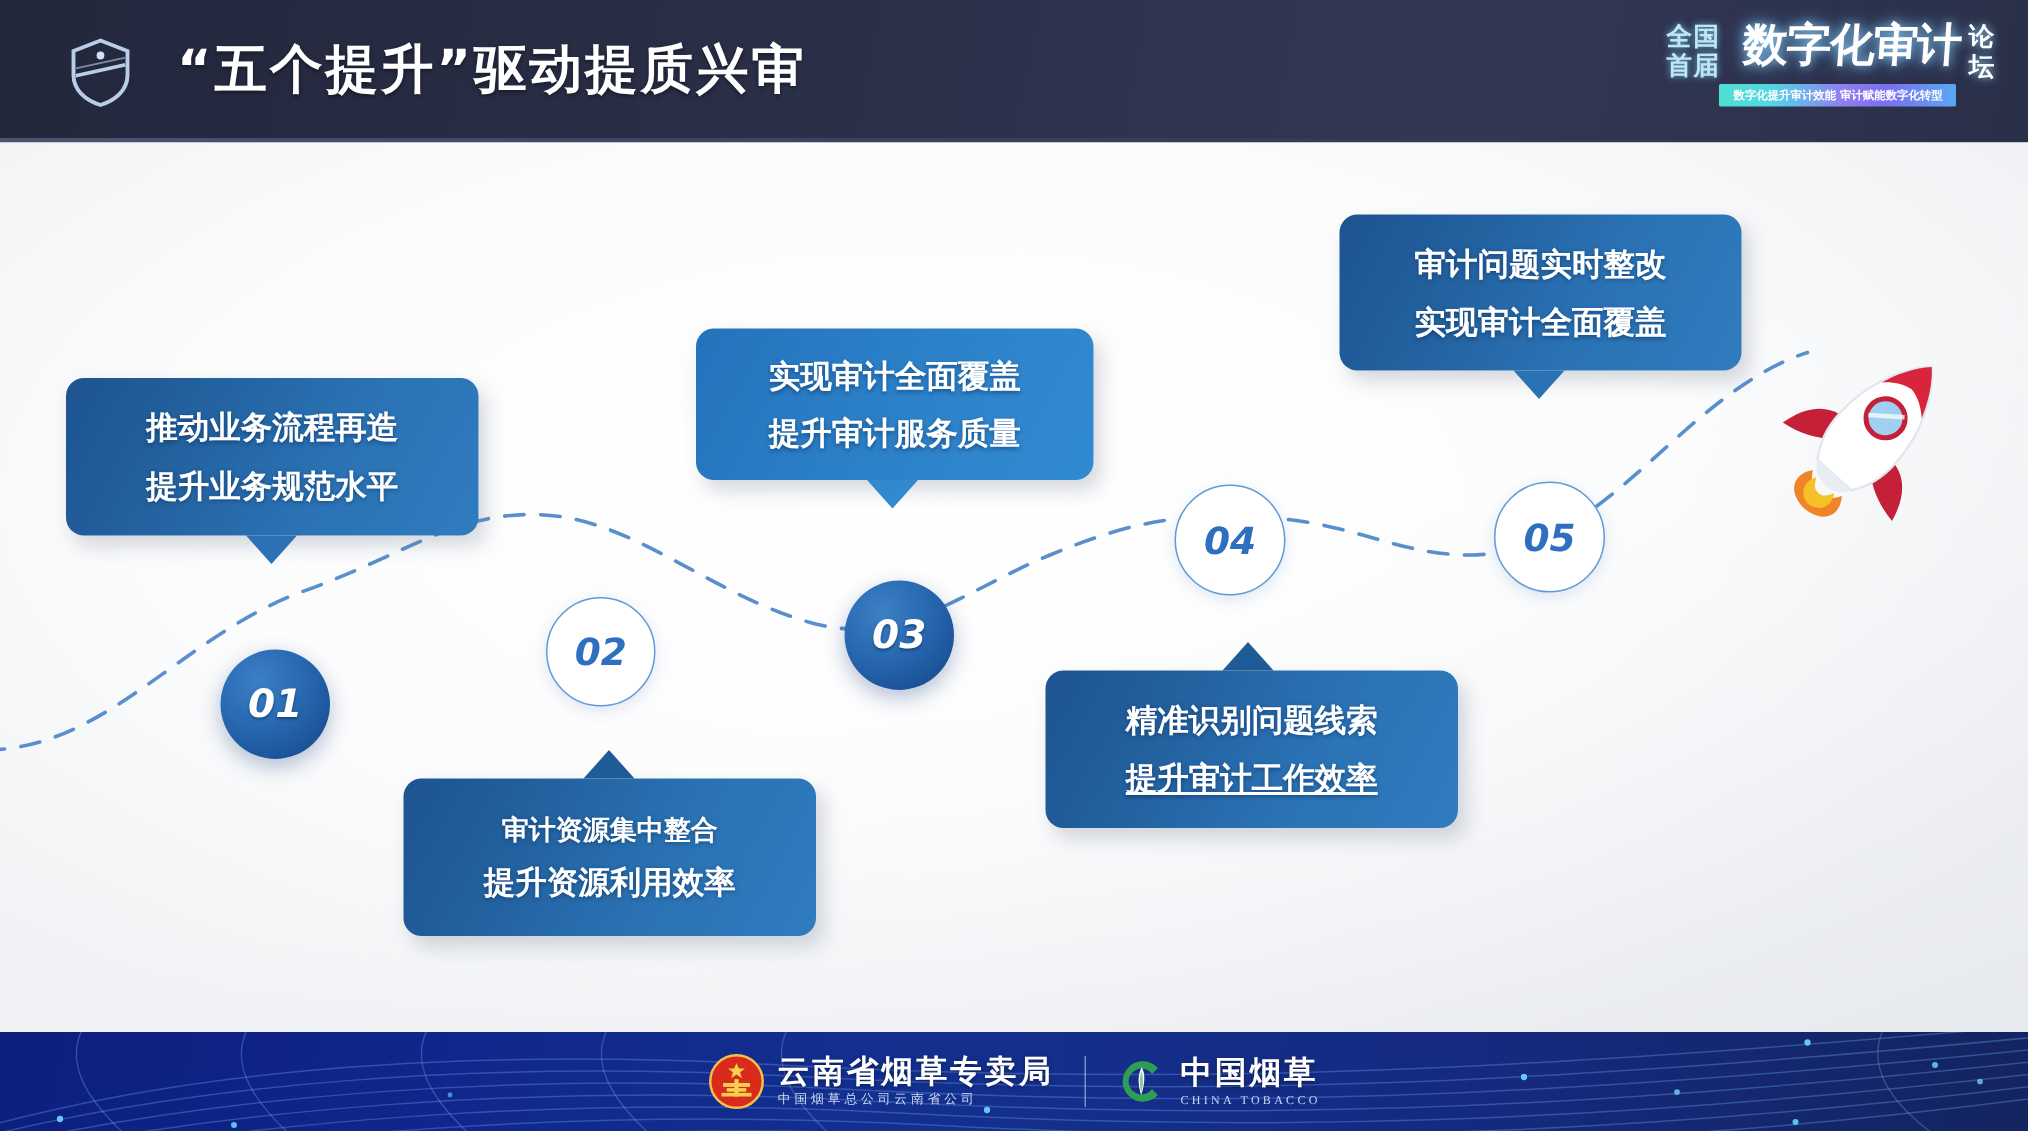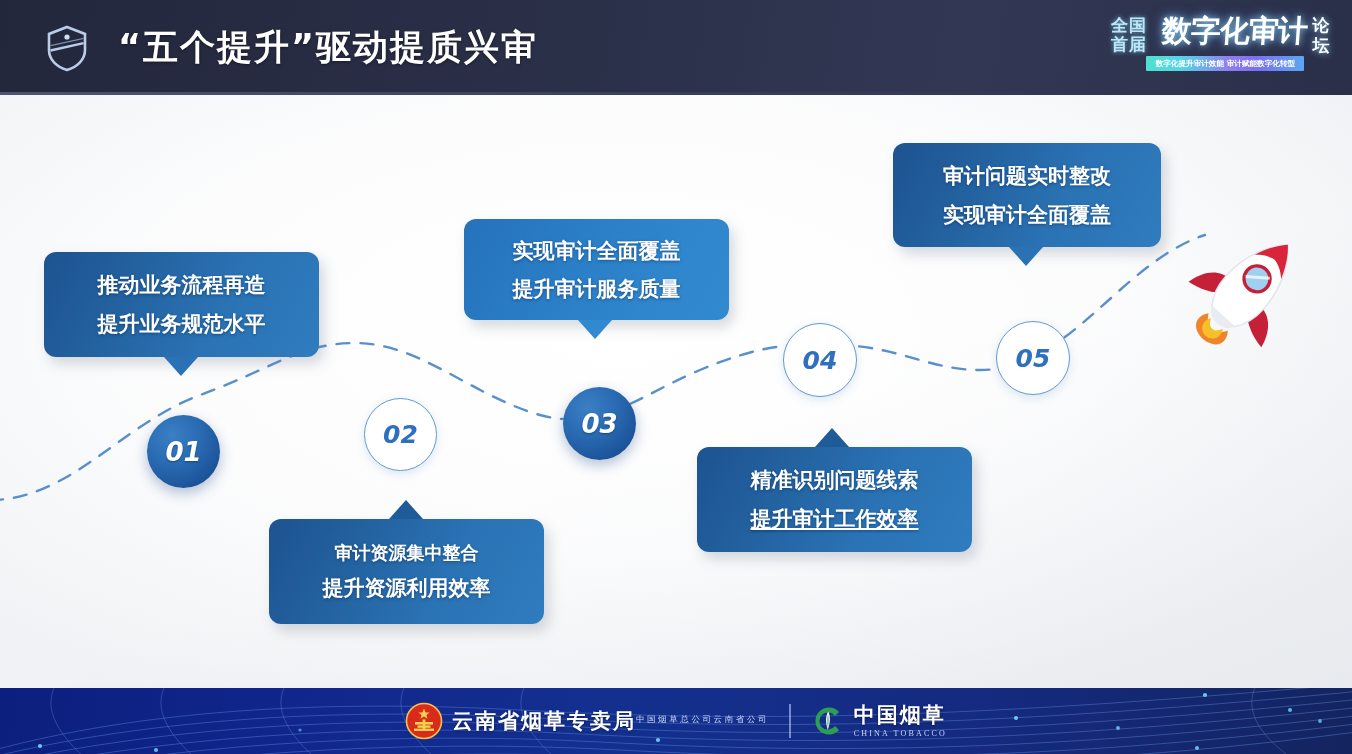--- a/index.html
+++ b/index.html
@@ -124,21 +124,21 @@
     background:linear-gradient(100deg,#0c1f7e 0%,#11268c 22%,#13308f 45%,#152a80 72%,#14245f 100%);
     overflow:hidden;
   }
   .footer-waves{position:absolute;left:0;top:0;width:1352px;height:66px;}
   .footer-logos{
     position:absolute;left:0;top:0;width:100%;height:100%;
     display:flex;align-items:center;justify-content:center;gap:20px;
   }
   .logo-grp{display:flex;align-items:center;gap:9px;}
   .emblem{width:38px;height:38px;flex:none;}
-  .yn-text{display:flex;flex-direction:row;line-height:1;}
+  .yn-text{display:flex;flex-direction:column;line-height:1;}
   .yn-main{
     font-size:21px;font-weight:bold;color:#ffffff;letter-spacing:2px;
     font-family:"DejaVu Sans","Liberation Sans",sans-serif;
     text-shadow:0 1px 3px rgba(0,0,0,.4);white-space:nowrap;
   }
   .yn-sub{
     font-size:8.5px;color:#cfdcf6;letter-spacing:2.6px;margin-top:4px;
     font-family:"DejaVu Sans","Liberation Sans",sans-serif;white-space:nowrap;
   }
   .divider{width:1.5px;height:34px;background:rgba(200,218,255,.55);}
@@ -188,21 +188,21 @@
   <div class="canvas">
     <div class="canvas-sheen"></div>
 
     <svg class="path-svg" viewBox="0 0 1352 593">
       <path d="M -10 405 C 70 405, 120 330, 200 300 C 270 275, 300 248, 355 248
                C 420 248, 470 300, 540 320 C 600 337, 640 300, 700 275
                C 760 250, 790 248, 840 250 C 900 252, 930 275, 980 275
                C 1035 275, 1075 235, 1120 195 C 1155 164, 1180 148, 1205 140" fill="none" stroke="#4a86c8" stroke-width="2.4" stroke-dasharray="13 11" stroke-linecap="round" opacity=".92"></path>
     </svg>
 
-    <div class="node filled" style="left:147px;top:320px;width:73px;height:73px;font-size:26px;">
+    <div class="node filled" style="left:147px;top:338px;width:73px;height:73px;font-size:26px;">
       <span>01</span>
     </div>
 
     <div class="node hollow" style="left:364px;top:303px;width:71px;height:71px;font-size:25px;">
       <span>02</span>
     </div>
 
     <div class="node filled" style="left:563px;top:292px;width:73px;height:73px;font-size:26px;">
       <span>03</span>
     </div>

